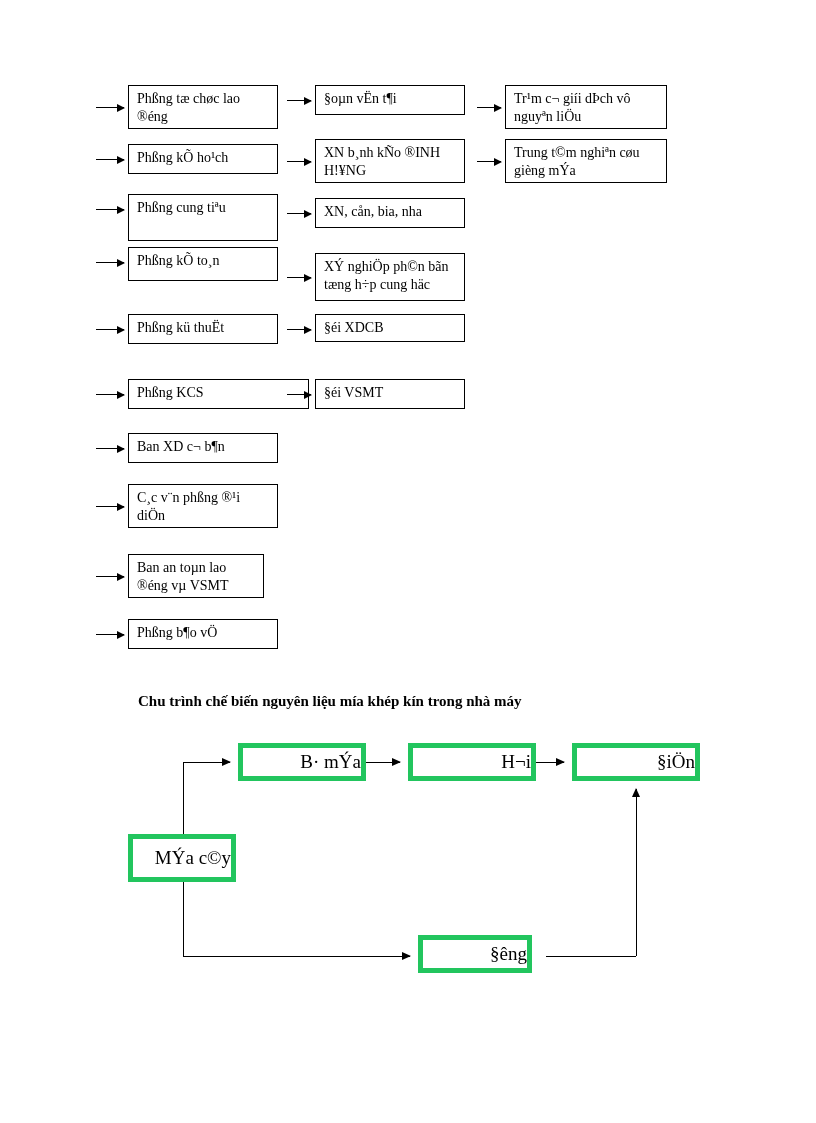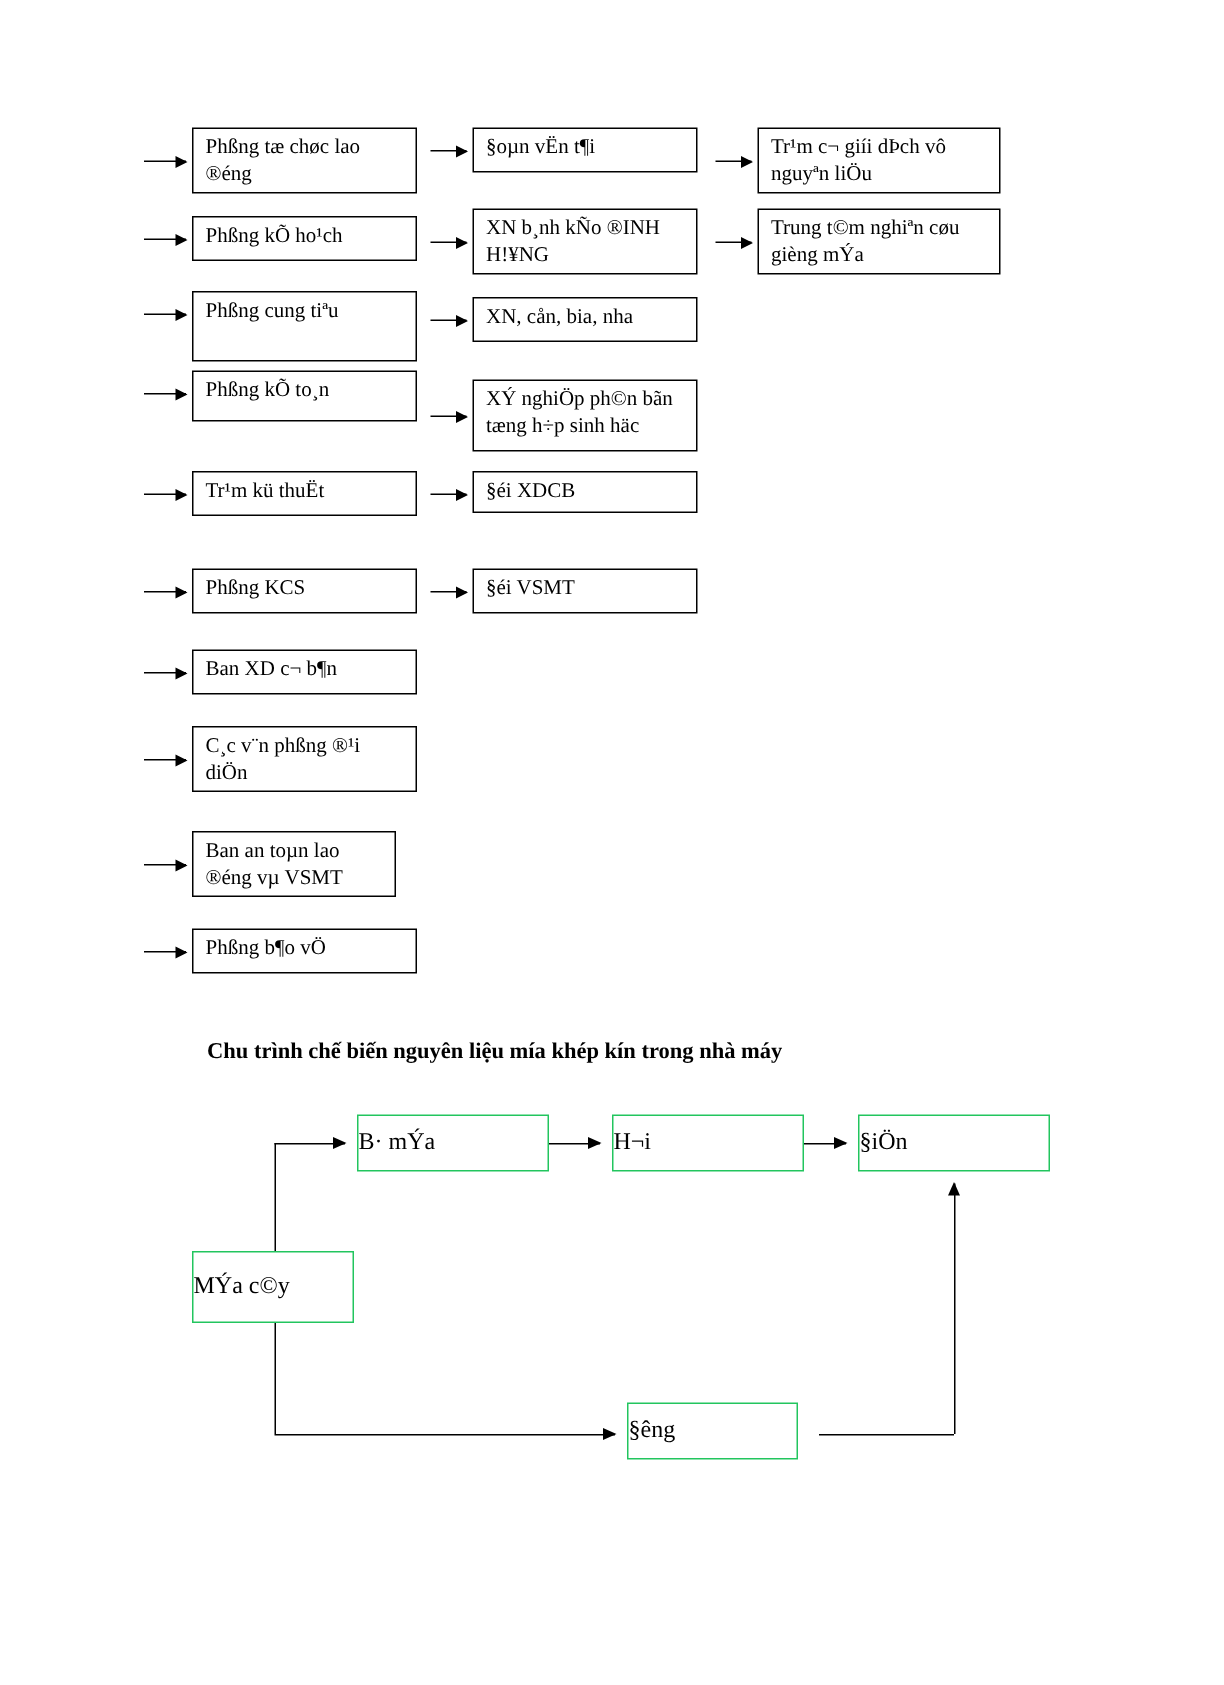--- a/index.html
+++ b/index.html
@@ -7,43 +7,43 @@
   .box{position:absolute;border:1px solid #000;background:#fff;padding:4px 8px;font-size:14px;line-height:1.25;display:flex;align-items:flex-start;overflow:hidden;box-sizing:border-box}
   .title{position:absolute;font-size:15px;font-weight:bold}
   .arrow-in{position:absolute;width:28px;height:1px;background:#000}
   .arrow-in::after{content:"";position:absolute;right:-1px;top:-3.5px;border-left:8px solid #000;border-top:4px solid transparent;border-bottom:4px solid transparent}
   .arrow-mid{position:absolute;width:24px;height:1px;background:#000}
   .arrow-mid::after{content:"";position:absolute;right:-1px;top:-3.5px;border-left:8px solid #000;border-top:4px solid transparent;border-bottom:4px solid transparent}
   .harr{position:absolute;height:1px;background:#000}
   .harr.rh::after{content:"";position:absolute;right:-1px;top:-4px;border-left:9px solid #000;border-top:4.5px solid transparent;border-bottom:4.5px solid transparent}
   .varr{position:absolute;width:1px;background:#000}
   .varr.uh::after{content:"";position:absolute;left:-4px;top:-1px;border-bottom:9px solid #000;border-left:4.5px solid transparent;border-right:4.5px solid transparent}
-  .fbox{position:absolute;border:1px solid #22c55e;background:#fff;font-size:16px;display:flex;align-items:center;justify-content:flex-start;box-sizing:border-box}
+  .fbox{position:absolute;border:5px solid #22c55e;background:#fff;font-size:19px;display:flex;align-items:center;justify-content:flex-end;box-sizing:border-box}
 </style>
 </head>
 <body>
 
 <div class="page">
 
   <div class="box" style="left:128px;top:85px;width:150px;height:44px">
       <span>Phßng tæ chøc lao ®éng</span>
     </div>
   <div class="box" style="left:128px;top:144px;width:150px;height:30px">
       <span>Phßng kÕ ho¹ch</span>
     </div>
   <div class="box" style="left:128px;top:194px;width:150px;height:47px">
       <span>Phßng cung tiªu</span>
     </div>
   <div class="box" style="left:128px;top:247px;width:150px;height:34px">
       <span>Phßng kÕ to¸n</span>
     </div>
   <div class="box" style="left:128px;top:314px;width:150px;height:30px">
-      <span>Tr¹m kü thuËt</span>
+      <span>Phßng kü thuËt</span>
     </div>
-  <div class="box" style="left:128px;top:379px;width:150px;height:30px">
+  <div class="box" style="left:128px;top:379px;width:181px;height:30px">
       <span>Phßng KCS</span>
     </div>
   <div class="box" style="left:128px;top:433px;width:150px;height:30px">
       <span>Ban XD c¬ b¶n</span>
     </div>
   <div class="box" style="left:128px;top:484px;width:150px;height:44px">
       <span>C¸c v¨n phßng ®¹i diÖn</span>
     </div>
   <div class="box" style="left:128px;top:554px;width:136px;height:44px">
       <span>Ban an toµn lao ®éng vµ VSMT</span>
@@ -66,21 +66,21 @@
   <div class="box" style="left:315px;top:85px;width:150px;height:30px">
       <span>§oµn vËn  t¶i</span>
     </div>
   <div class="box" style="left:315px;top:139px;width:150px;height:44px">
       <span>XN b¸nh  kÑo ®INH H!¥NG</span>
     </div>
   <div class="box" style="left:315px;top:198px;width:150px;height:30px">
       <span>XN, cån, bia, nha</span>
     </div>
   <div class="box" style="left:315px;top:253px;width:150px;height:48px">
-      <span>XÝ nghiÖp ph©n bãn tæng h÷p sinh häc</span>
+      <span>XÝ nghiÖp ph©n bãn tæng h÷p cung häc</span>
     </div>
   <div class="box" style="left:315px;top:314px;width:150px;height:28px">
       <span>§éi XDCB</span>
     </div>
   <div class="box" style="left:315px;top:379px;width:150px;height:30px">
       <span>§éi VSMT</span>
     </div>
 
   <div class="arrow-mid" style="left:287px;top:100px"></div>
   <div class="arrow-mid" style="left:287px;top:161px"></div>

